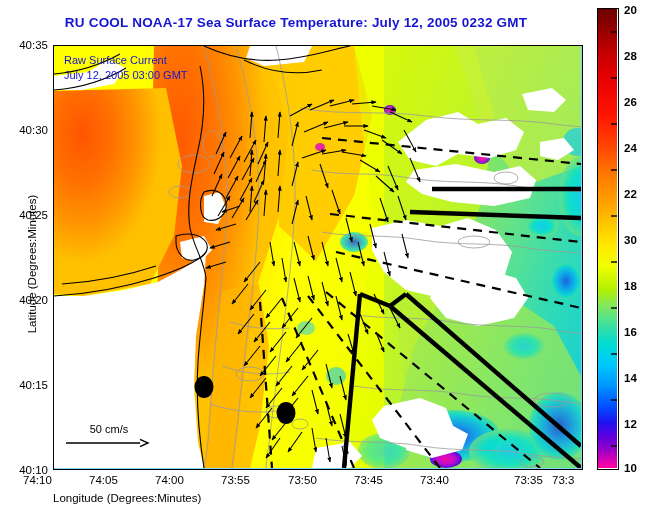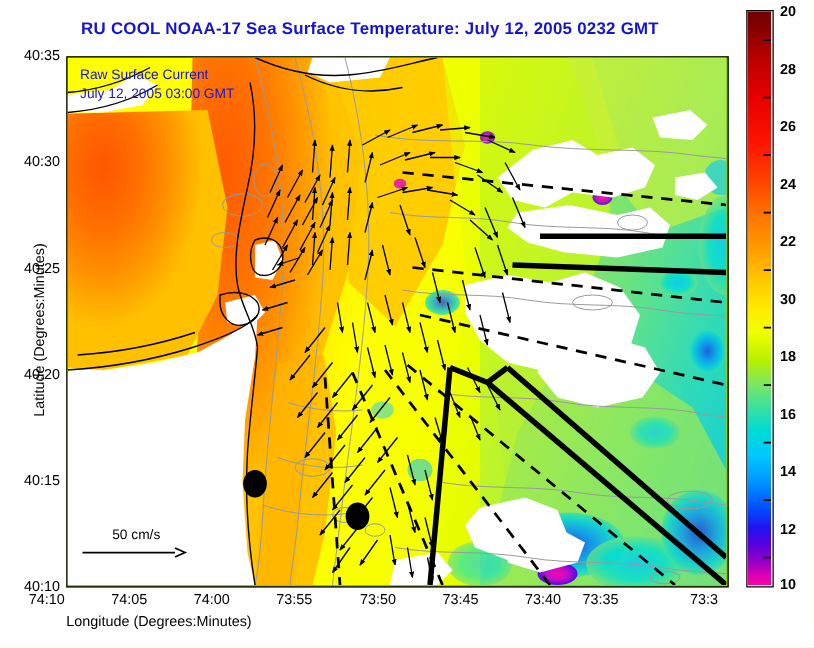--- a/index.html
+++ b/index.html
@@ -36,21 +36,21 @@
   
   #plot {
     position: absolute;
     left: 53px;
     top: 45px;
     width: 530px;
     height: 425px;
     border: 1.5px solid #000;
     box-sizing: border-box;
     overflow: hidden;
-    background: #84cc16;
+    background: #7dd3fc;
   }
   #plotsvg { position:absolute; left:0; top:0; }
   .annot {
     position: absolute;
     color: #1414d2;
     font-size: 11px;
     white-space: nowrap;
     line-height: 15px;
   }
   #annot-block { left: 10px; top: 7px; }
@@ -451,21 +451,21 @@
     <div class="ytick-abs" style="top:385px">40:15</div>
     <div class="ytick-abs" style="top:470px">40:10</div>
 
     <div class="xtick-abs" style="left:53px">74:10</div>
     <div class="xtick-abs" style="left:119px">74:05</div>
     <div class="xtick-abs" style="left:185px">74:00</div>
     <div class="xtick-abs" style="left:251px">73:55</div>
     <div class="xtick-abs" style="left:318px">73:50</div>
     <div class="xtick-abs" style="left:384px">73:45</div>
     <div class="xtick-abs" style="left:450px">73:40</div>
-    <div class="xtick-abs" style="left:496px">73:35</div>
+    <div class="xtick-abs" style="left:544px">73:35</div>
     <div class="xtick-abs" style="left:582px">73:3</div>
   </div>
 
   <div id="ylabel">Latitude (Degrees:Minutes)</div>
   <div id="xlabel">Longitude (Degrees:Minutes)</div>
 
   <div id="cbar">
     <svg width="19" height="459" viewBox="0 0 19 459" preserveAspectRatio="none">
       <defs>
         <linearGradient id="cbgrad" x1="0" y1="0" x2="0" y2="1">

